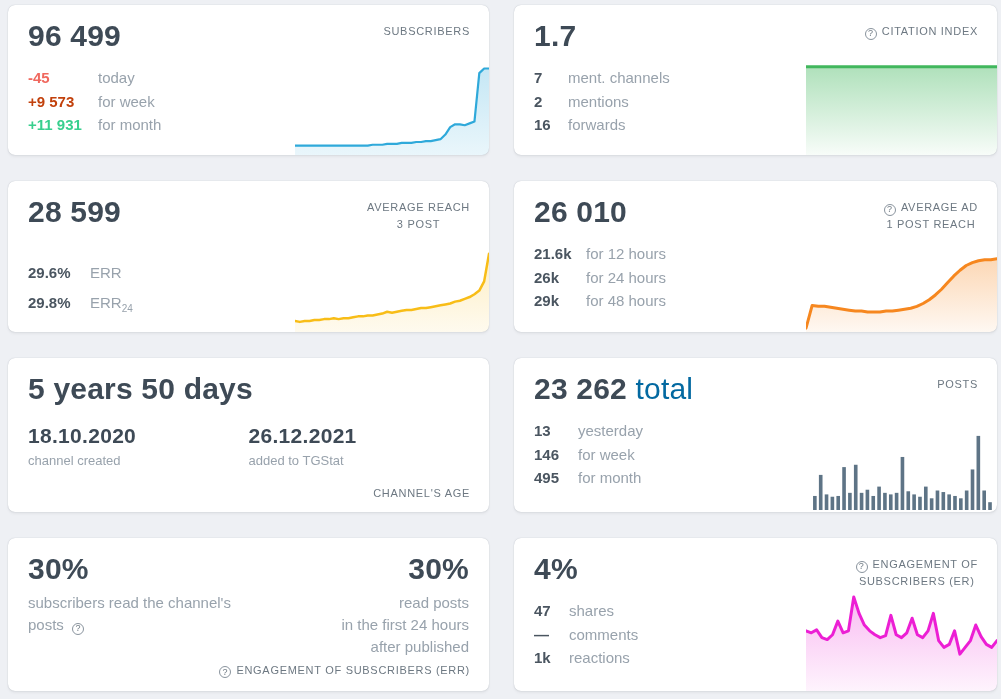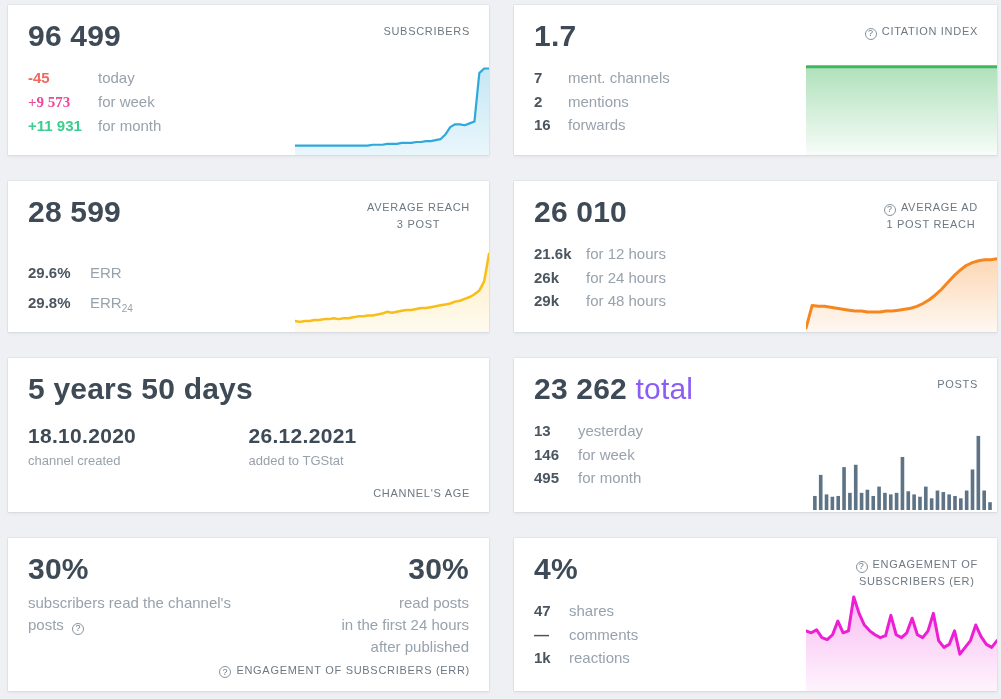--- a/index.html
+++ b/index.html
@@ -11,29 +11,29 @@
     overflow:hidden;
   }
   .grid{
     display:grid;
     grid-template-columns:481px 483px;
     grid-template-rows:150px 151px 154px 153px;
     column-gap:25px;row-gap:26px;
     padding:5px 4px 0 8px;
   }
   .card{
-    position:relative;background:#fff;border-radius:0;
+    position:relative;background:#fff;border-radius:7px;
     box-shadow:0 0 1px rgba(110,120,135,.5),0 2px 3px rgba(0,0,0,.05);
     overflow:hidden;
   }
   .big{
     margin:14px 20px 0;font-size:30px;font-weight:700;color:#3e4a56;
     letter-spacing:.2px;position:relative;z-index:2;white-space:nowrap;
   }
-  .big-suffix{font-weight:400;color:#8b5cf6}
+  .big-suffix{font-weight:400;color:#0369a1}
   .card-label{
     position:absolute;top:18px;right:19px;text-align:center;
     font-size:11px;color:#6d7882;letter-spacing:.7px;line-height:17px;z-index:3;
   }
   .rows{margin:13px 0 0 20px;font-size:15px;line-height:23.5px;position:relative;z-index:2}
   .rows--late{margin-top:32px}
   .rv{display:inline-block;font-weight:700;color:#4a5560}
   .rl{color:#98a2ac}
   sub{font-size:10px;color:#98a2ac}
   .w70{min-width:70px}.w34{min-width:34px}.w62{min-width:62px}
@@ -73,21 +73,21 @@
 
 <div class="grid">
 
   <section class="card">
     <div class="big">96 499</div>
     <div class="card-label">
       <span>SUBSCRIBERS</span>
     </div>
     <div class="rows">
       <div><span class="rv w70" style="color: rgb(240, 104, 94);">-45</span><span class="rl">today</span></div>
-      <div><span class="rv w70" style="color: #ec4899; font-family: Liberation Serif, serif;">+9 573</span><span class="rl">for week</span></div>
+      <div><span class="rv w70" style="color: #c2410c;">+9 573</span><span class="rl">for week</span></div>
       <div><span class="rv w70" style="color: rgb(56, 207, 142);">+11 931</span><span class="rl">for month</span></div>
     </div>
     <div class="spark spark-subscribers">
         <svg viewBox="0 0 100 100" preserveAspectRatio="none">
           <defs>
             <linearGradient id="grad0" x1="0" y1="0" x2="0" y2="1">
               <stop offset="0" stop-color="rgba(47,169,218,0.28)"></stop>
               <stop offset="1" stop-color="rgba(47,169,218,0.10)"></stop>
             </linearGradient>
           </defs>

